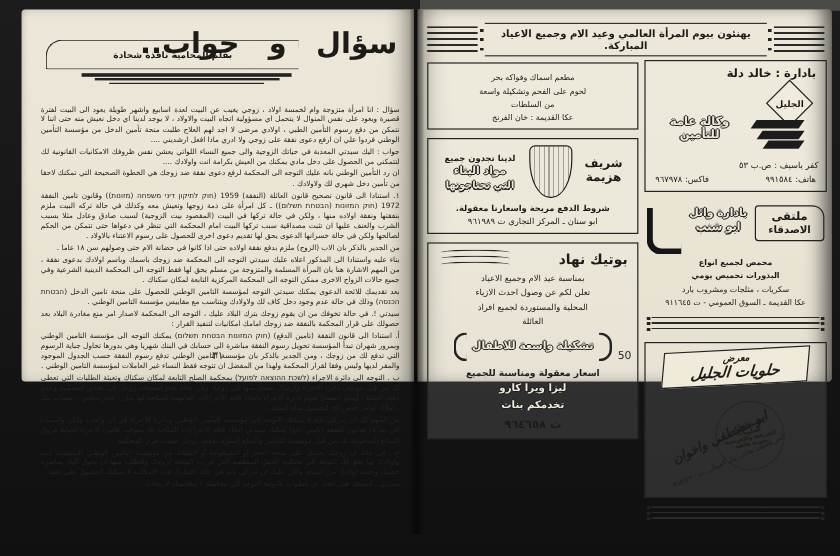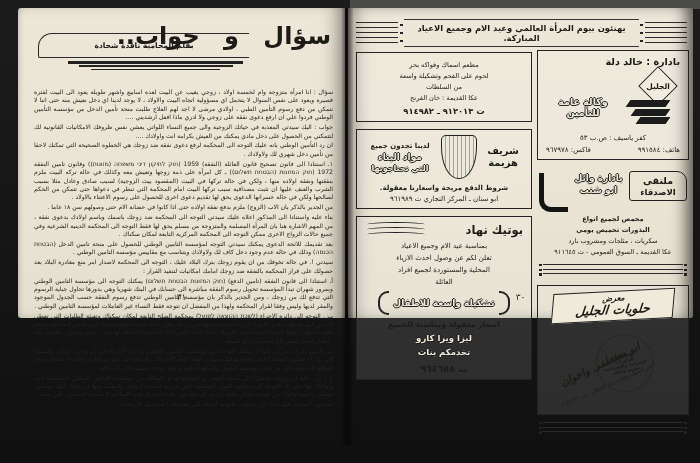--- a/index.html
+++ b/index.html
@@ -56,21 +56,21 @@
   .g-mgmt{font-size:9.6px;font-weight:bold;text-align:right;padding-right:2px;}
   .g-mid{display:flex;align-items:flex-start;gap:4px;margin-top:3px;}
   .g-logo{width:56px;position:relative;height:62px;flex:0 0 56px;}
   .diamond{position:absolute;right:10px;top:2px;width:26px;height:26px;border:1.4px solid #222;transform:rotate(45deg);background:#f0ebdc;}
   .diamond span{position:absolute;inset:0;display:flex;align-items:center;justify-content:center;transform:rotate(-45deg);font-size:7.5px;font-weight:bold;}
   .books{position:absolute;left:2px;top:30px;width:40px;}
   .books i{display:block;height:7px;background:#1c1c1c;margin-bottom:1.6px;transform:skewX(-35deg);}
   .books i:nth-child(2){margin-left:5px;}
   .books i:nth-child(3){margin-left:10px;}
   .g-name{flex:1;font-size:9.5px;text-align:center;margin-top:26px;letter-spacing:.5px;}
-  .g-addr{font-size:7px;text-align:center;margin-top:2px;}
+  .g-addr{font-size:7px;margin-top:2px;}
   .g-tel{display:flex;justify-content:space-between;font-size:7px;margin-top:4px;padding:0 2px;}
 
   
   .friends{padding:4px 2px;margin-bottom:4px;position:relative;}
   .f-row{display:flex;gap:4px;align-items:flex-start;}
   .f-name{flex:0 0 52px;border:1.2px solid #222;border-radius:3px 10px 3px 3px;text-align:center;font-weight:bold;padding:3px 2px;}
   .f-name .n1{font-size:9.5px;}
   .f-name .n2{font-size:8.5px;margin-top:1px;}
   .f-mgmt{flex:1;text-align:center;font-size:9px;padding-top:2px;}
   .f-mgmt div{margin-bottom:2px;}
@@ -214,21 +214,20 @@
 
       <div class="rulestack"></div>
     </div>
 
     <div class="col-mid">
       <div class="ad">
         <div class="r-line ctr">مطعم اسماك وفواكه بحر</div>
         <div class="r-line ctr">لحوم على الفحم وتشكيلة واسعة</div>
         <div class="r-line ctr">من السلطات</div>
         <div class="r-line ctr">عكا القديمة : خان الفرنج</div>
-        <div class="r-phone ctr">ت ٩١٢٠١٣ ـ ٩١٤٩٨٢</div>
       </div>
 
       <div class="ad">
         <div class="ad-row">
           <div class="b-name">
             <div>شريف</div>
             <div>هزيمة</div>
           </div>
           <div class="shield"></div>
           <div class="b-lines">
@@ -259,17 +258,17 @@
           <span class="outline">تشكيلة واسعة للاطفال</span>
           <span class="kbr close"></span>
         </div>
         <div class="bq-bold">اسعار معقولة ومناسبة للجميع</div>
         <div class="bq-out outline">ليزا ويرا كارو</div>
         <div class="bq-out outline">تخدمكم بنات</div>
         <div class="bq-phone">ت ٩٦٤٦٥٨</div>
       </div>
     </div>
 
-    <div class="pnum">٣٠</div>
+    <div class="pnum">50</div>
   </div>
 
   <div class="gutter"></div>
 </div>
 
 </body></html>

